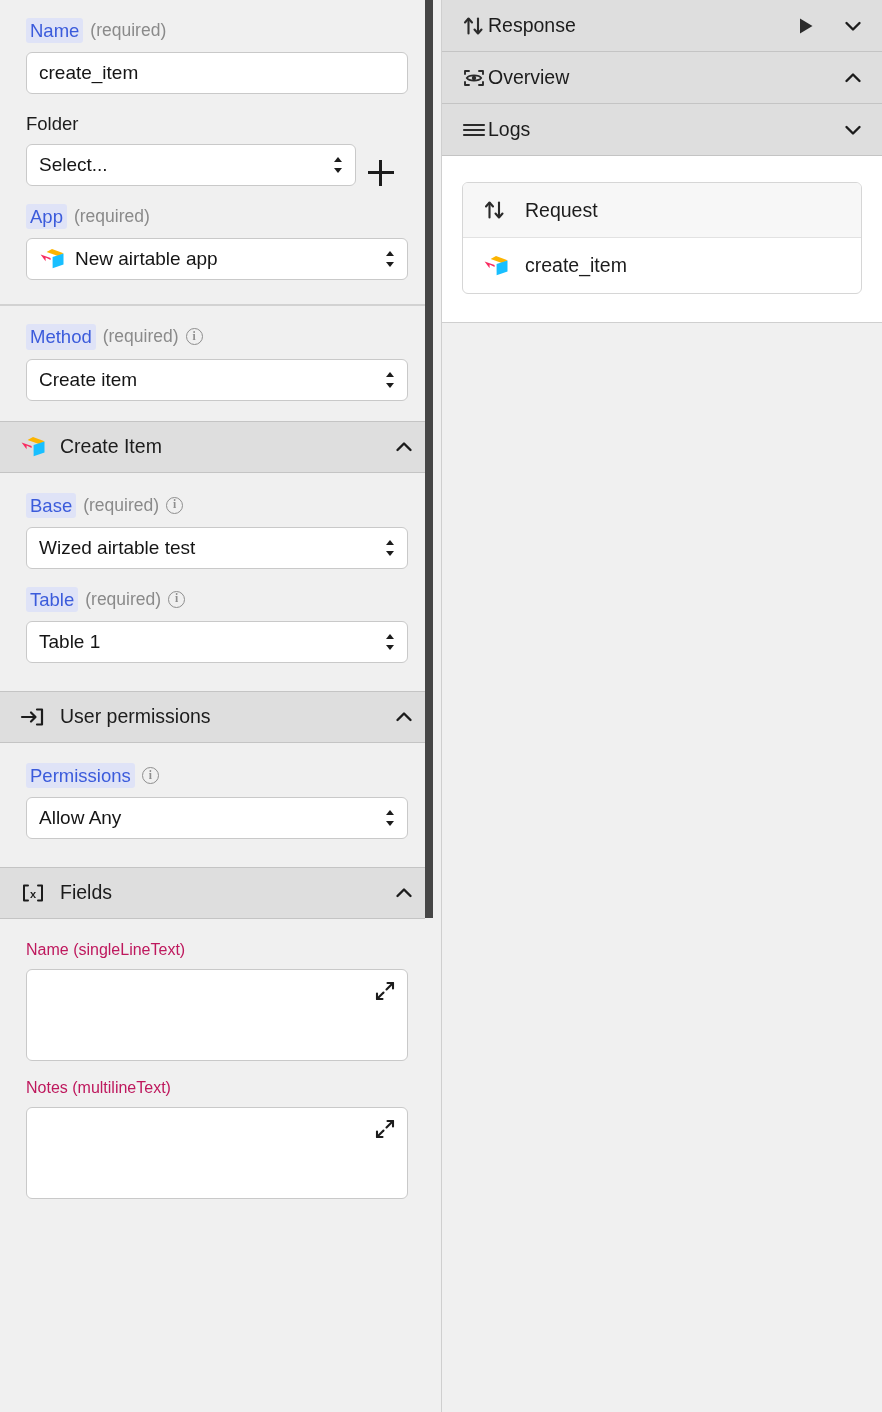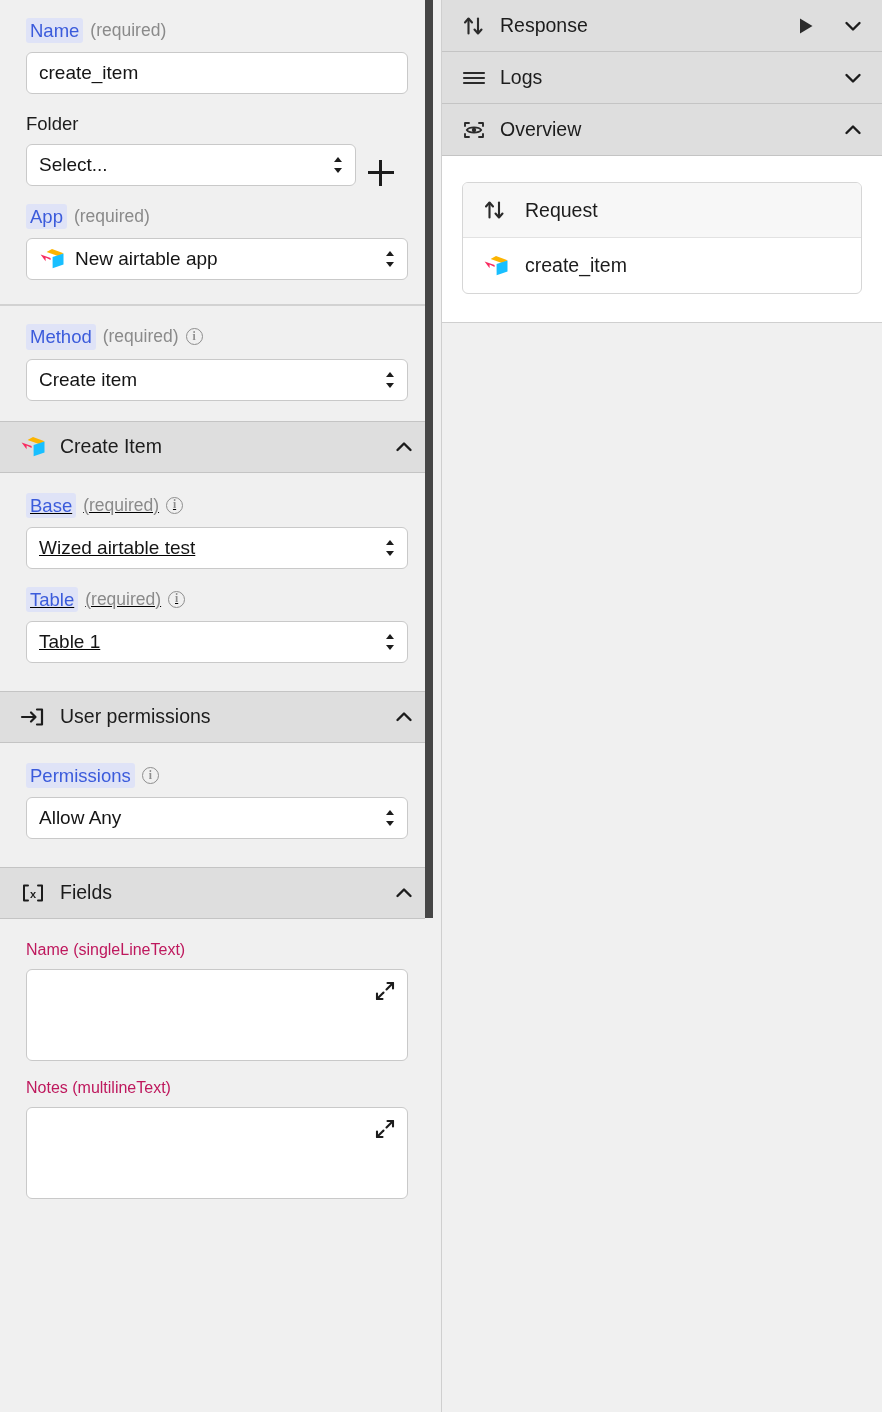--- a/index.html
+++ b/index.html
@@ -136,21 +136,21 @@
     border-left: 1px solid #cfcfcf;
   }
   .r-header {
     height: 52px;
     background: #dedede;
     border-bottom: 1px solid #c4c4c4;
     display: flex; align-items: center;
     padding: 0 18px 0 20px;
   }
   .r-header .sec-icon { width: 26px; flex: 0 0 26px; display: flex; align-items: center; }
-  .r-header .sec-title { flex: 1; font-size: 19.5px; color: #1c1c1c; margin-left: 12px; }
+  .r-header .sec-title { flex: 1; font-size: 19.5px; color: #1c1c1c; }
   .run-btn { width: 20px; height: 20px; margin-right: 26px; flex: 0 0 20px; }
 
   .overview-body {
     background: #ffffff;
     padding: 26px 20px 28px 20px;
     border-bottom: 1px solid #cfcfcf;
   }
   .ov-card {
     border: 1px solid #d6d6d6;
     border-radius: 6px;
@@ -253,21 +253,21 @@
           <path d="M1.6 6.4 L11.6 10 L11.6 12.1 L6.6 9.6 L6.6 13.2 Z" fill="#F82B60"></path>
         </svg>
       </span>
       <span class="sec-title">Create Item</span>
       <svg class="caret" viewBox="0 0 22 22">
         <path d="M4.5 14 L11 7.5 L17.5 14" stroke="#1c1c1c" stroke-width="2.4" fill="none" stroke-linecap="round" stroke-linejoin="round"></path>
       </svg>
     </div>
 
     <div class="block">
-      <div class="block-body" style="padding-top:20px;padding-bottom:24px;text-decoration:underline;">
+      <div class="block-body" style="padding-top:20px;padding-bottom:24px;">
         <div class="field">
           <div class="label-row">
             <span class="label-tag">Base</span>
             <span class="req">(required)</span>
             <span class="info-icon">i</span>
           </div>
           <div class="input-box select-box">
             <span>Wized airtable test</span>
             <svg class="chev-updown" viewBox="0 0 12 20">
               <path d="M6 2 L10 7 L2 7 Z" fill="#1c1c1c"></path>
@@ -392,45 +392,45 @@
         <path d="M4 2.5 L16.5 10 L4 17.5 Z" fill="#2b2b2b"></path>
       </svg>
       <svg class="caret" viewBox="0 0 22 22">
         <path d="M4.5 8 L11 14.5 L17.5 8" stroke="#1c1c1c" stroke-width="2.4" fill="none" stroke-linecap="round" stroke-linejoin="round"></path>
       </svg>
     </div>
 
     <div class="r-header">
       <span class="sec-icon">
         <svg width="24" height="22" viewBox="0 0 24 22">
-          <path d="M2 6 H22" stroke="#2b2b2b" stroke-width="2.1" stroke-linecap="round"></path>
-          <path d="M2 11 H22" stroke="#2b2b2b" stroke-width="2.1" stroke-linecap="round"></path>
-          <path d="M2 16 H22" stroke="#2b2b2b" stroke-width="2.1" stroke-linecap="round"></path>
-        </svg>
-      </span>
-      <span class="sec-title">Logs</span>
-      <svg class="caret" viewBox="0 0 22 22">
-        <path d="M4.5 8 L11 14.5 L17.5 8" stroke="#1c1c1c" stroke-width="2.4" fill="none" stroke-linecap="round" stroke-linejoin="round"></path>
-      </svg>
-    </div>
-
-    <div class="r-header">
-      <span class="sec-icon">
-        <svg width="24" height="22" viewBox="0 0 24 22">
           <path d="M3 7 V4 H7" stroke="#2b2b2b" stroke-width="1.9" fill="none" stroke-linecap="round" stroke-linejoin="round"></path>
           <path d="M17 4 H21 V7" stroke="#2b2b2b" stroke-width="1.9" fill="none" stroke-linecap="round" stroke-linejoin="round"></path>
           <path d="M21 15 V18 H17" stroke="#2b2b2b" stroke-width="1.9" fill="none" stroke-linecap="round" stroke-linejoin="round"></path>
           <path d="M7 18 H3 V15" stroke="#2b2b2b" stroke-width="1.9" fill="none" stroke-linecap="round" stroke-linejoin="round"></path>
           <path d="M4.8 11 C7 7.6 17 7.6 19.2 11 C17 14.4 7 14.4 4.8 11 Z" stroke="#2b2b2b" stroke-width="1.8" fill="none"></path>
           <circle cx="12" cy="11" r="2.2" fill="#2b2b2b"></circle>
         </svg>
       </span>
       <span class="sec-title">Overview</span>
       <svg class="caret" viewBox="0 0 22 22">
         <path d="M4.5 14 L11 7.5 L17.5 14" stroke="#1c1c1c" stroke-width="2.4" fill="none" stroke-linecap="round" stroke-linejoin="round"></path>
+      </svg>
+    </div>
+
+    <div class="r-header">
+      <span class="sec-icon">
+        <svg width="24" height="22" viewBox="0 0 24 22">
+          <path d="M2 6 H22" stroke="#2b2b2b" stroke-width="2.1" stroke-linecap="round"></path>
+          <path d="M2 11 H22" stroke="#2b2b2b" stroke-width="2.1" stroke-linecap="round"></path>
+          <path d="M2 16 H22" stroke="#2b2b2b" stroke-width="2.1" stroke-linecap="round"></path>
+        </svg>
+      </span>
+      <span class="sec-title">Logs</span>
+      <svg class="caret" viewBox="0 0 22 22">
+        <path d="M4.5 8 L11 14.5 L17.5 8" stroke="#1c1c1c" stroke-width="2.4" fill="none" stroke-linecap="round" stroke-linejoin="round"></path>
       </svg>
     </div>
 
     <div class="overview-body">
       <div class="ov-card">
         <div class="ov-row req-row">
           <span class="ov-icon">
             <svg width="24" height="22" viewBox="0 0 24 22">
               <path d="M6.5 18.5 V4" stroke="#2b2b2b" stroke-width="2.1" stroke-linecap="round"></path>
               <path d="M3 7.5 L6.5 3.5 L10 7.5" stroke="#2b2b2b" stroke-width="2.1" fill="none" stroke-linecap="round" stroke-linejoin="round"></path>

